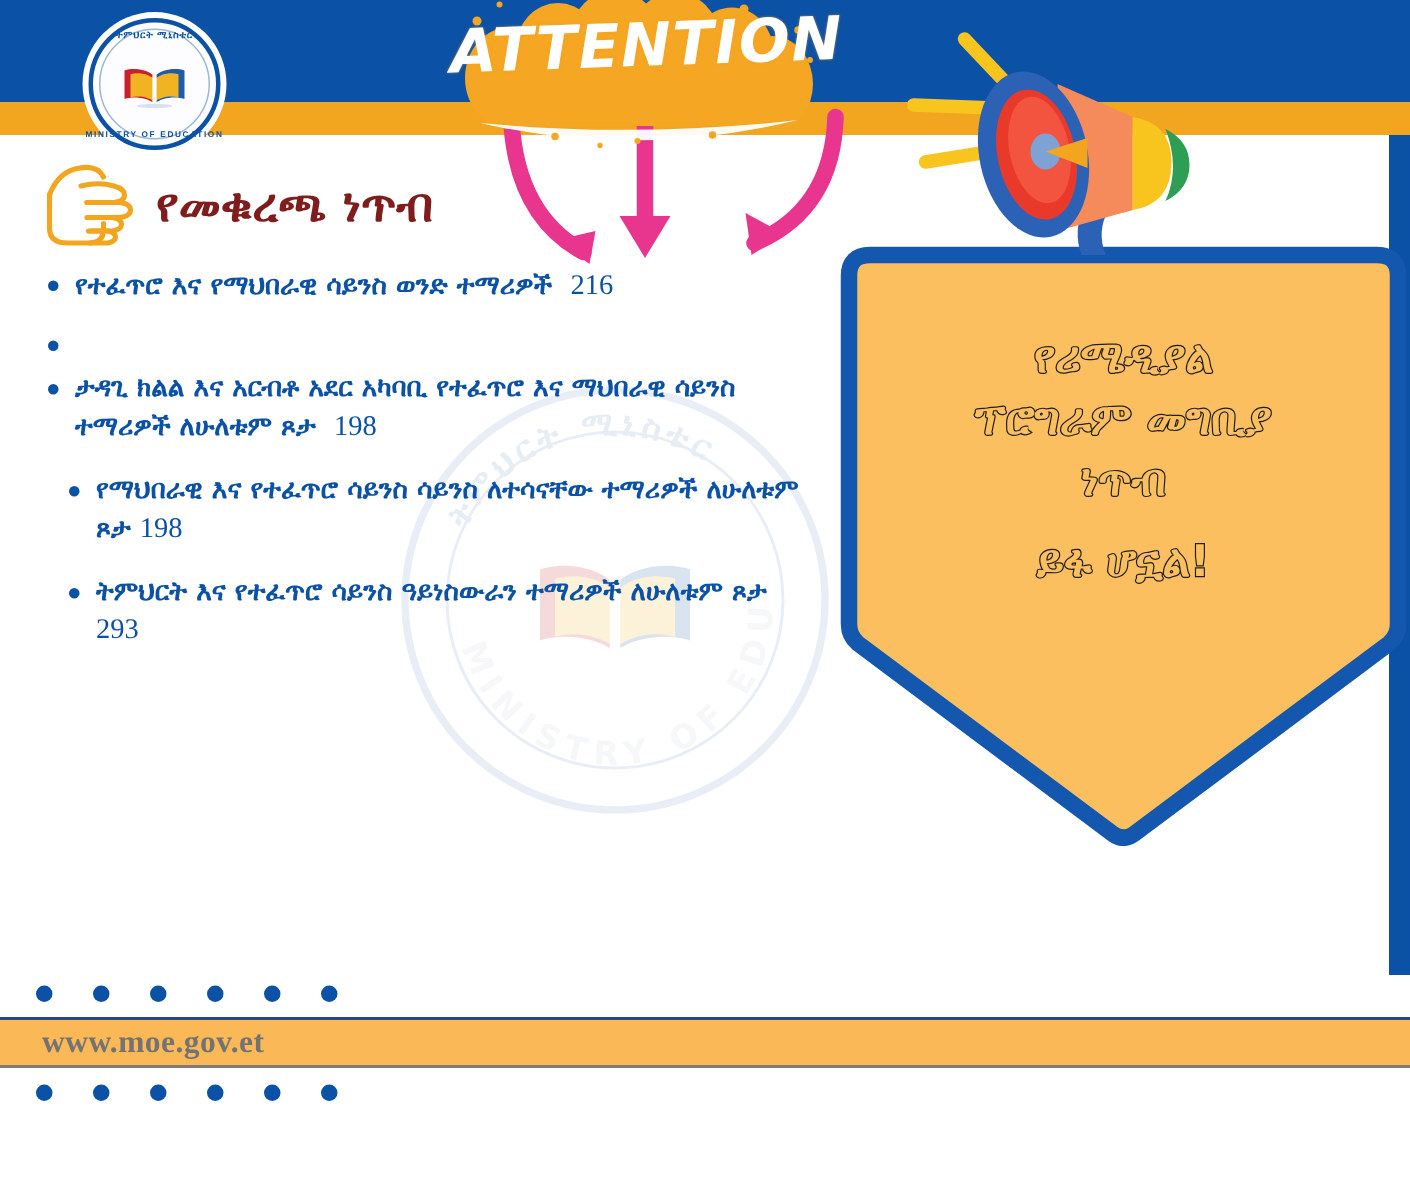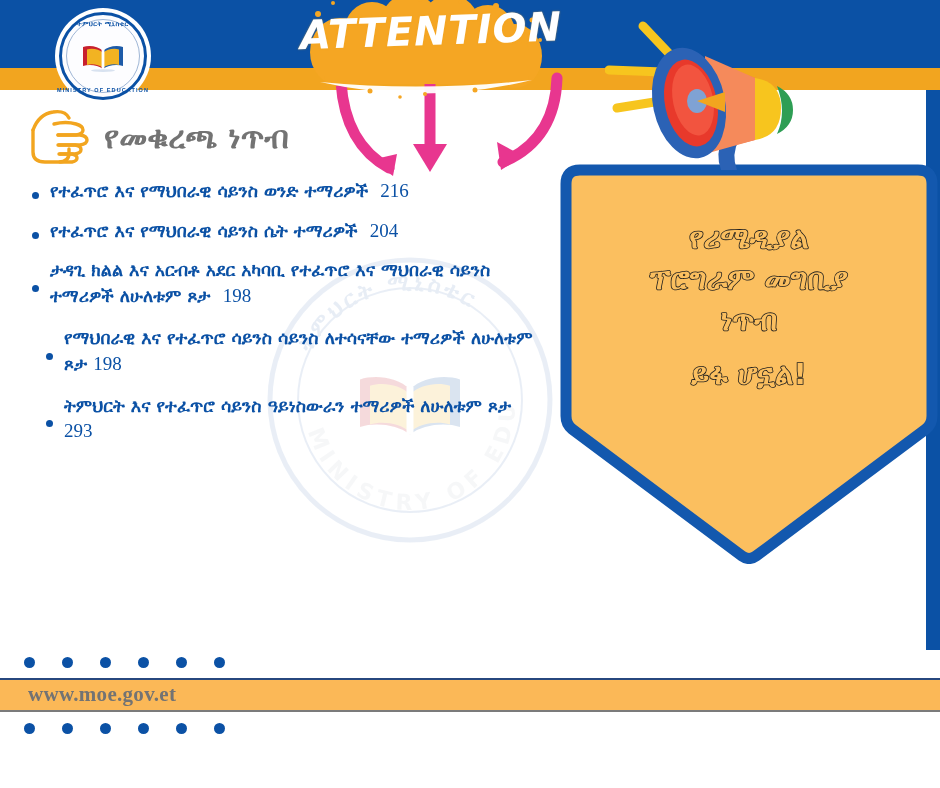--- a/index.html
+++ b/index.html
@@ -99,31 +99,31 @@
 
   
   .title-row{
     position:absolute;left:28px;top:108px;
     display:flex;align-items:center;gap:10px;
     z-index:3;
   }
   .hand-icon{width:66px;height:58px;flex:0 0 auto;}
   .title-text{
     font-family:"DejaVu Sans","Liberation Sans",sans-serif;
-    font-size:31px;font-weight:bold;color:#737373;
+    font-size:31px;font-weight:bold;color:#7f1d1d;
     line-height:1.1;white-space:nowrap;
   }
 
   
   .bullets{
     position:absolute;left:24px;top:178px;width:520px;
     z-index:3;
   }
   .bullet{
-    display:flex;align-items:center;
+    display:flex;align-items:flex-start;
     margin-bottom:13px;
   }
   .bullet .dot{
     flex:0 0 auto;
     width:7px;height:7px;border-radius:50%;
     background:#0B51A5;
     margin:9px 11px 0 8px;
   }
   .bullet .txt{
     font-family:"DejaVu Sans","Liberation Sans",sans-serif;
@@ -328,21 +328,20 @@
 
   <div class="bullets">
 
     <div class="bullet">
       <span class="dot"></span>
       <span class="txt"><span>የተፈጥሮ እና የማህበራዊ ሳይንስ ወንድ ተማሪዎች</span>&nbsp; <span class="num">216</span></span>
     </div>
 
     <div class="bullet">
       <span class="dot"></span>
-      <span class="txt"><span>የተፈጥሮ እና የማህበራዊ ሳይንስ ሴት ተማሪዎች</span>&nbsp; <span class="num">204</span></span>
     </div>
 
     <div class="bullet">
       <span class="dot"></span>
       <span class="txt"><span>ታዳጊ ክልል እና አርብቶ አደር አካባቢ የተፈጥሮ እና ማህበራዊ ሳይንስ ተማሪዎች ለሁለቱም ጾታ</span>&nbsp; <span class="num">198</span></span>
     </div>
 
     <div class="bullet indent gap">
       <span class="dot"></span>
       <span class="txt"><span>የማህበራዊ እና የተፈጥሮ ሳይንስ ሳይንስ ለተሳናቸው ተማሪዎች ለሁለቱም ጾታ</span>&nbsp;<span class="num">198</span></span>

